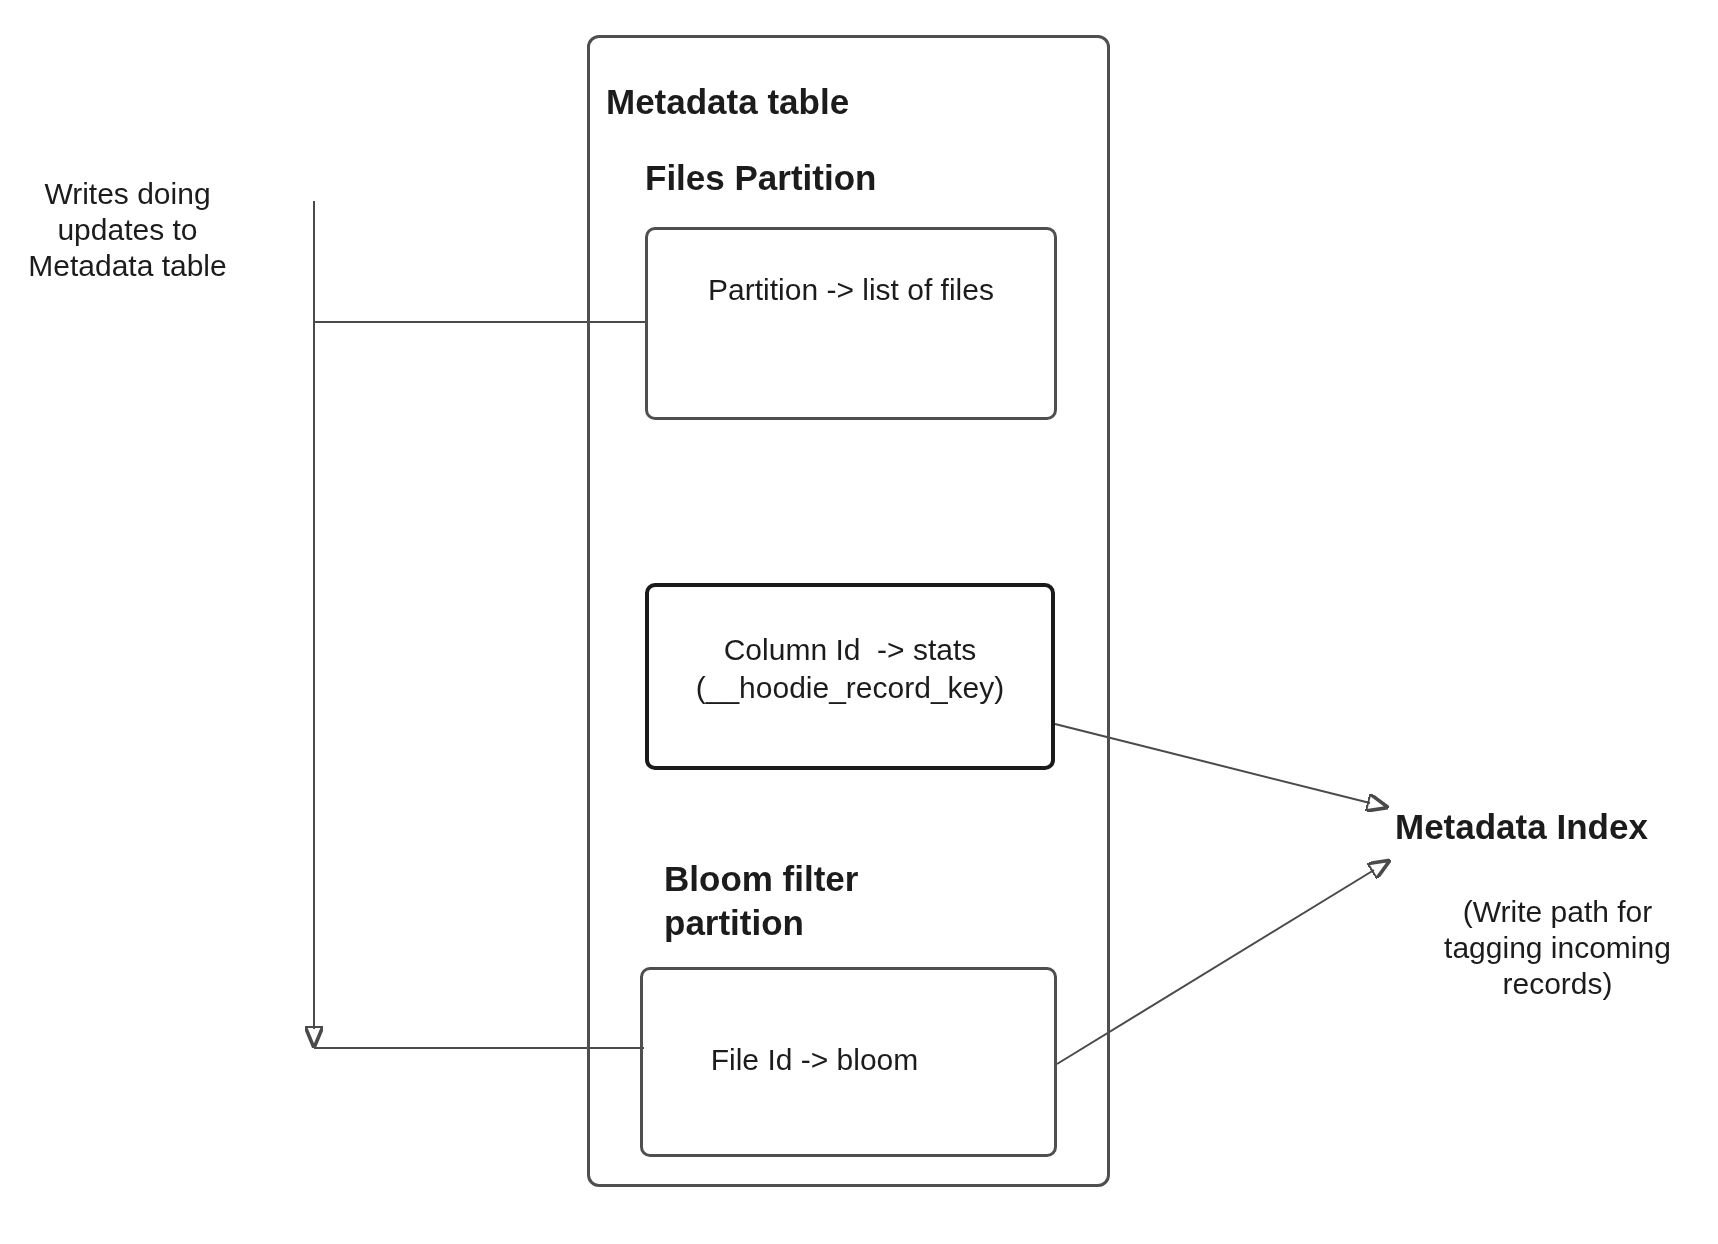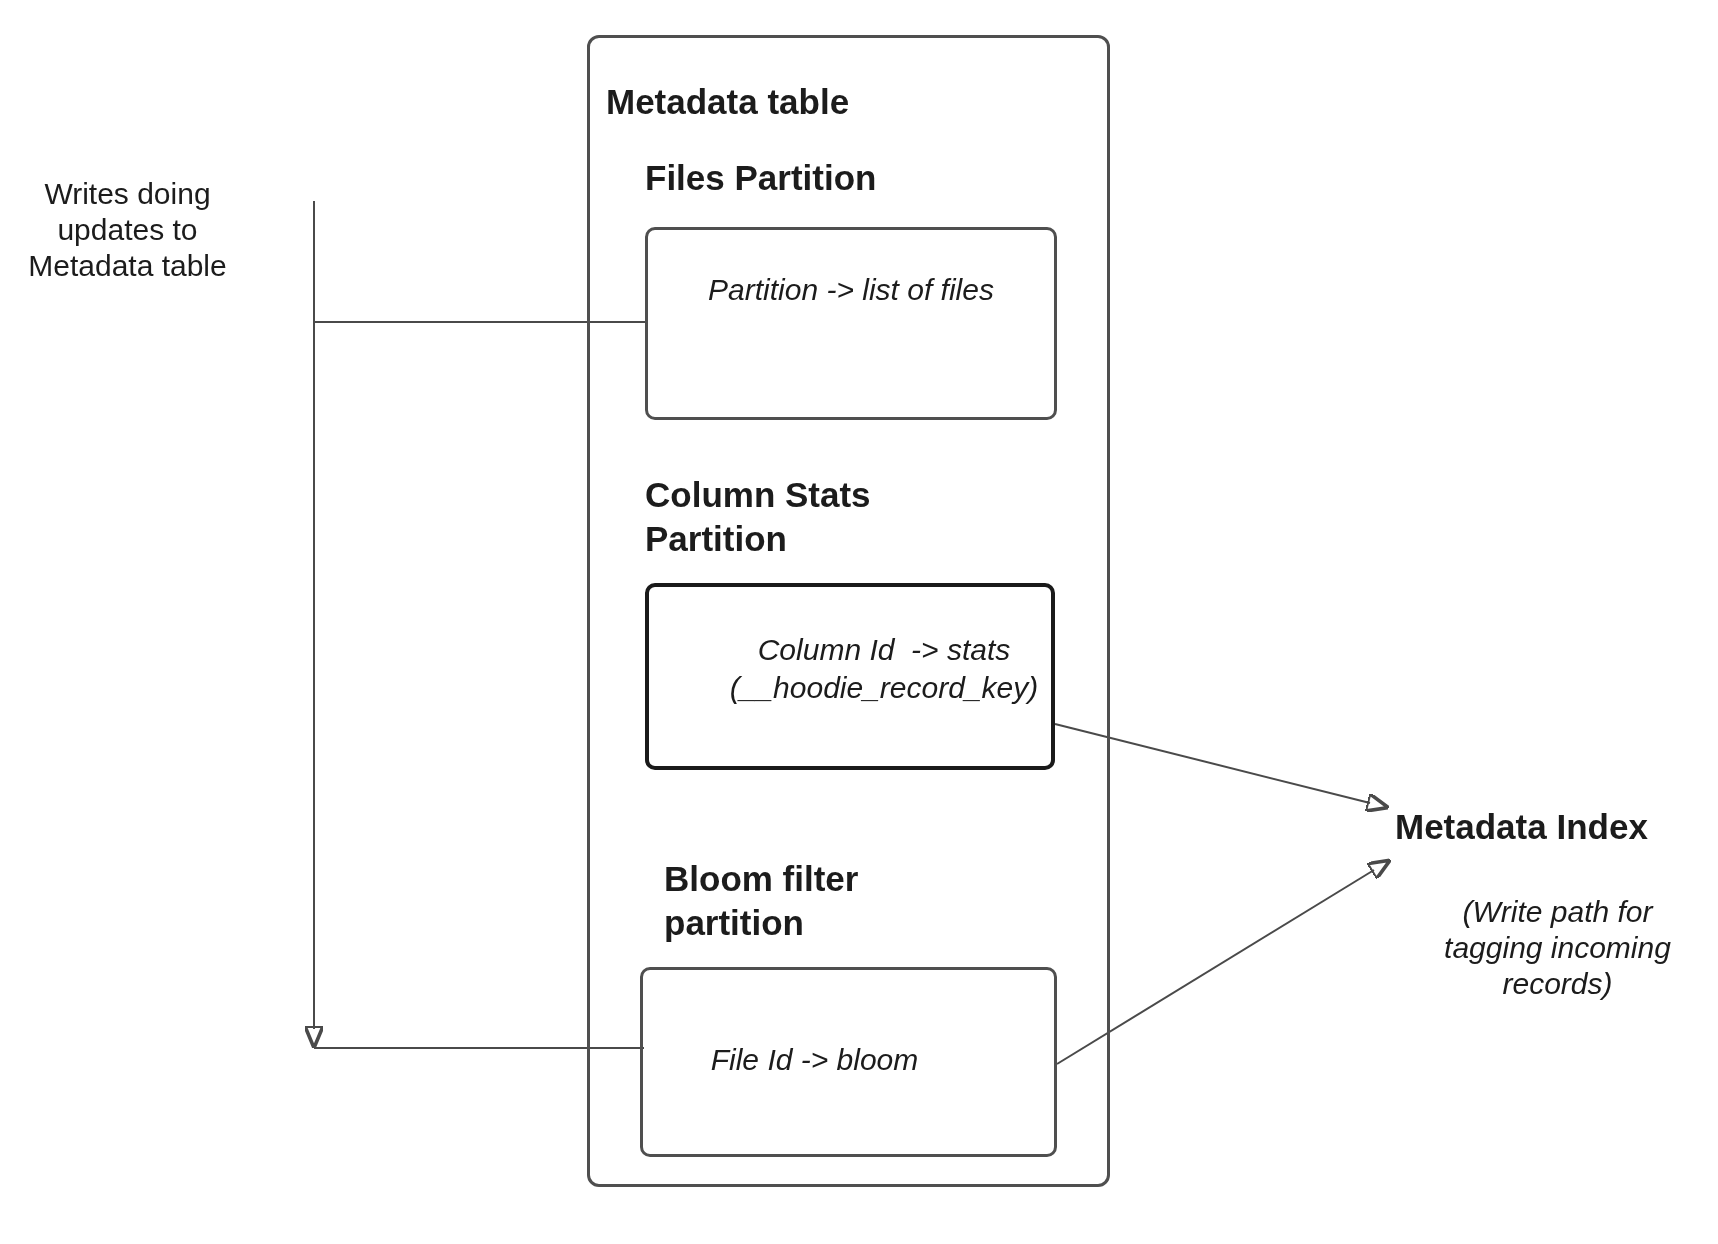--- a/index.html
+++ b/index.html
@@ -47,32 +47,31 @@
     font-size: 35px;
     line-height: 1.25;
     text-align: left;
     white-space: pre-line;
   }
   .body-text {
     font-size: 30px;
     line-height: 1.25;
     text-align: center;
     white-space: pre-wrap;
-    font-style: italic;
   }
   #metadata-table-title {
     left: 606px; top: 82px;
     font-weight: bold;
     font-size: 35px;
     text-align: left;
   }
   #files-heading   { left: 645px; top: 156px; width: 412px; }
   #partition-text  { left: 645px; top: 271px; width: 412px; }
   #colstats-heading{ left: 645px; top: 473px; width: 410px; }
-  #colstats-text   { left: 645px; top: 631px; width: 410px; padding-left: 34px; }
+  #colstats-text   { left: 645px; top: 631px; width: 410px; }
   #bloom-heading   { left: 664px; top: 857px; width: 417px; }
   #bloom-text      { left: 640px; top: 1041px; width: 349px; }
   #writes-label    { left: 15px;  top: 170px; width: 225px;
                      font-size: 30px; line-height: 1.2;
                      text-align: center; white-space: pre-line; margin-top: 6px; }
   #metadata-index-heading { left: 1395px; top: 805px; width: 325px; }
   #write-path-text        { left: 1395px; top: 894px; width: 325px;
                             line-height: 1.2; white-space: pre-line; }
   #connector-svg {
     position: absolute;
@@ -108,22 +107,20 @@
 Metadata table</div>
 
   <div id="outer-box" class="box"></div>
 
   <div id="metadata-table-title" class="abs">Metadata table</div>
 
   <div id="files-heading" class="abs heading">Files Partition</div>
   <div id="files-box" class="box"></div>
   <div id="partition-text" class="abs body-text">Partition -&gt; list of files</div>
 
-  <div id="colstats-heading" class="abs heading">Column Stats
-Partition</div>
   <div id="colstats-box" class="box"></div>
   <div id="colstats-text" class="abs body-text">Column Id  -&gt; stats
 (__hoodie_record_key)</div>
 
   <div id="bloom-heading" class="abs heading">Bloom filter
 partition</div>
   <div id="bloom-box" class="box"></div>
   <div id="bloom-text" class="abs body-text">File Id -&gt; bloom</div>
 
   <div id="metadata-index-heading" class="abs heading">Metadata Index</div>

